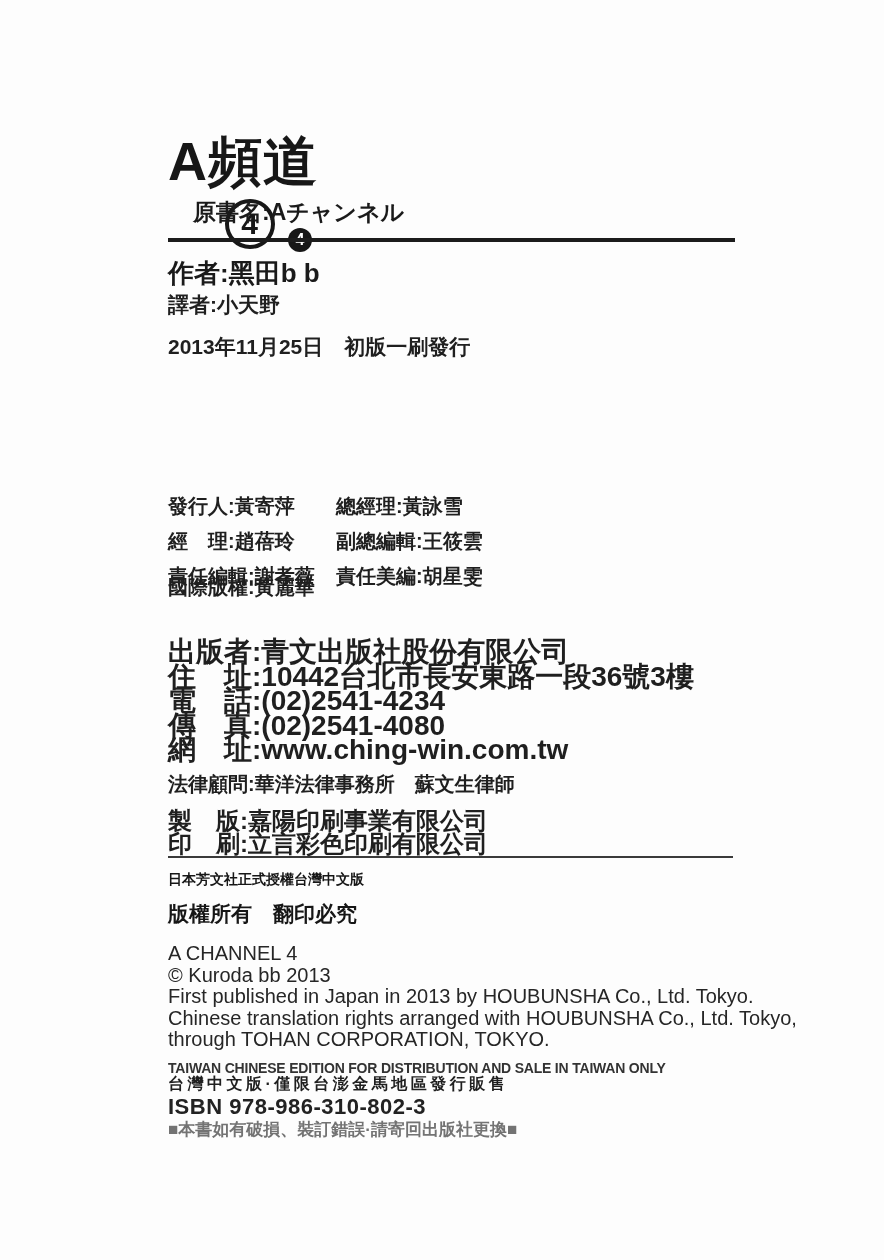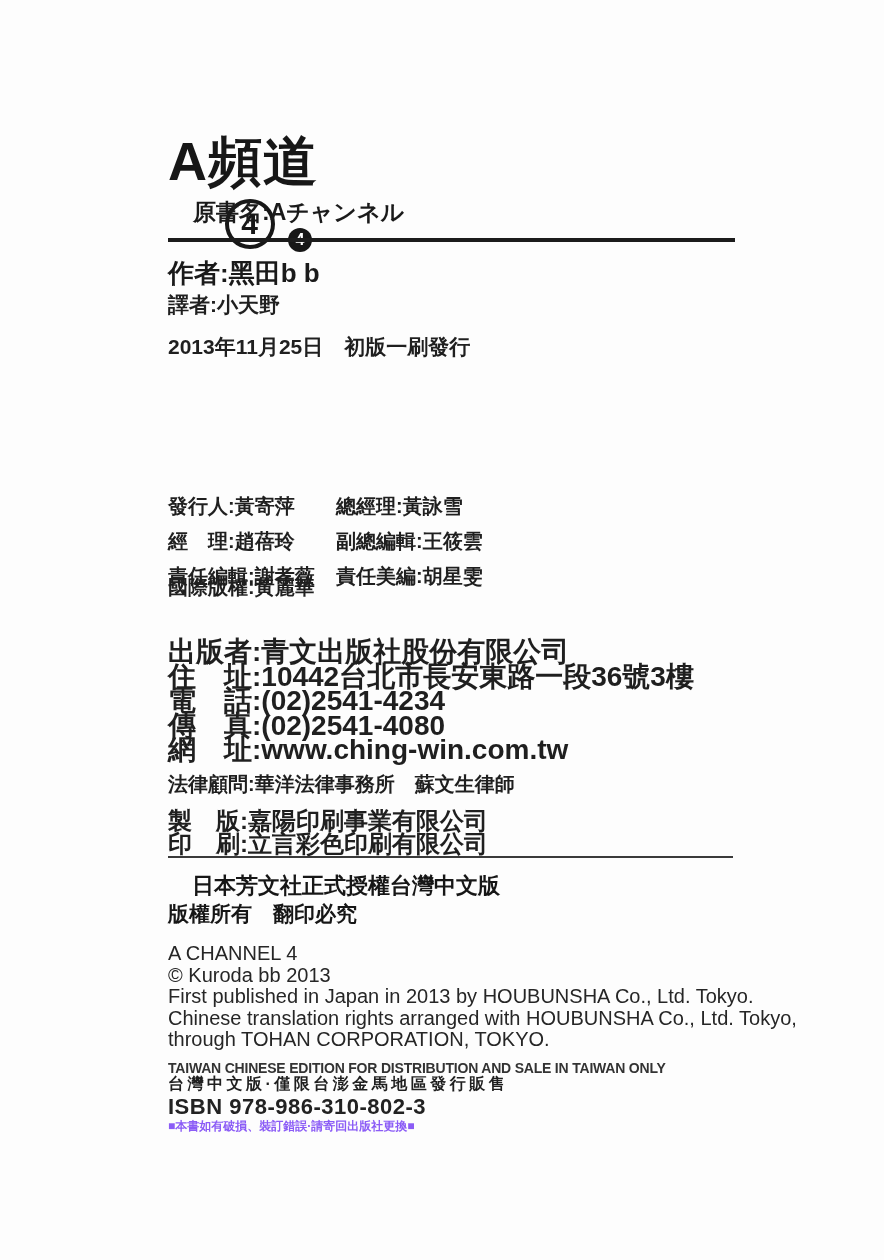--- a/index.html
+++ b/index.html
@@ -35,29 +35,29 @@
 
   .staff-block{top:489px;font-size:20px;font-weight:600;line-height:35px;}
   .staff-row{display:flex;gap:9px;}
   .staff-left{display:inline-block;width:159px;flex:none;}
   .intl-line{top:574px;font-size:20px;font-weight:600;}
 
   .publisher-block{top:640px;font-size:28px;font-weight:600;line-height:24.5px;}
   .legal-line{top:771px;font-size:20px;font-weight:600;}
   .print-block{top:809px;font-size:24px;font-weight:600;line-height:23px;}
 
-  .jp-auth-1{top:871px;font-size:22px;font-weight:700;font-family:"Liberation Serif", serif;color:#161616;margin-left:24px;}
+  .jp-auth-1{top:871px;font-size:14px;font-weight:700;font-family:"Liberation Serif", serif;color:#161616;}
   .jp-auth-2{top:900px;font-size:21px;font-weight:700;font-family:"Liberation Serif", serif;color:#161616;}
 
   .english-block{top:943px;font-size:20px;font-weight:400;line-height:21.5px;color:#262626;}
 
   .dist-en{top:1060px;font-size:14px;font-weight:700;letter-spacing:-0.2px;color:#333;}
   .dist-zh{top:1074px;font-size:16px;font-weight:600;letter-spacing:3.5px;}
   .isbn-line{top:1094px;font-size:22px;font-weight:600;letter-spacing:0.5px;color:#222;}
-  .notice-line{top:1118px;font-size:12px;font-weight:700;color:#8b5cf6;}
+  .notice-line{top:1118px;font-size:17px;font-weight:700;color:#737373;}
 </style>
 </head>
 <body>
 
 <div>
 
   <div class="abs book-title">
     <span>A頻道</span>
     <span class="circle-outline">4</span>
   </div>

